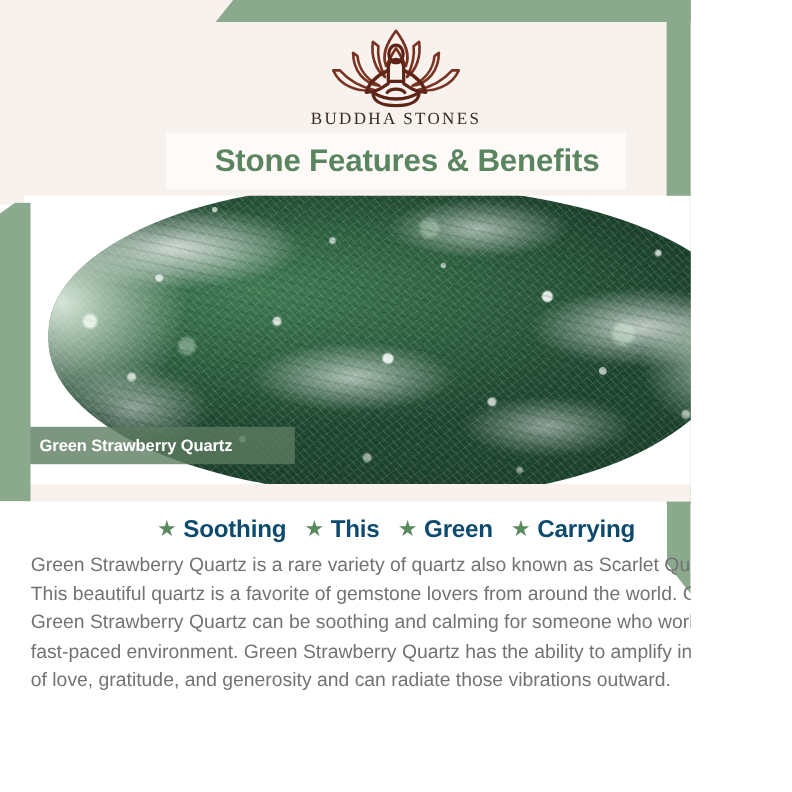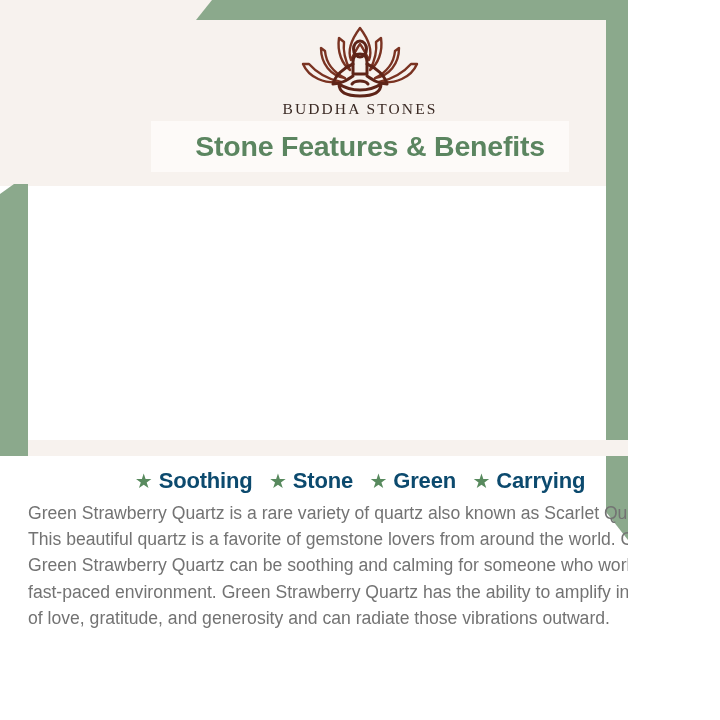--- a/index.html
+++ b/index.html
@@ -310,31 +310,41 @@
         <path d="M65 62 C68 58 78 58 81 62"></path>
       </g>
     </svg>
     <span class="logo-word">BUDDHA STONES</span>
   </div>
 
   <div class="title-plaque">
     <span class="title-text">Stone Features &amp; Benefits</span>
   </div>
 
+  <div class="hero">
+    <div class="stone">
+      <div class="stone-texture"></div>
+      <div class="stone-speckle"></div>
+      <div class="stone-edge-light"></div>
+    </div>
+    <div class="caption-bar">
+      <span class="caption-text">Green Strawberry Quartz</span>
+    </div>
+  </div>
 
   <div class="under-strip"></div>
 
   <div class="benefits">
     <span class="benefit">
       <span class="benefit-star">★</span>
       <span class="benefit-label">Soothing</span>
     </span>
     <span class="benefit">
       <span class="benefit-star">★</span>
-      <span class="benefit-label">Stone</span>
+      <span class="benefit-label">This</span>
     </span>
     <span class="benefit">
       <span class="benefit-star">★</span>
       <span class="benefit-label">Green</span>
     </span>
     <span class="benefit">
       <span class="benefit-star">★</span>
       <span class="benefit-label">Carrying</span>
     </span>
   </div>

